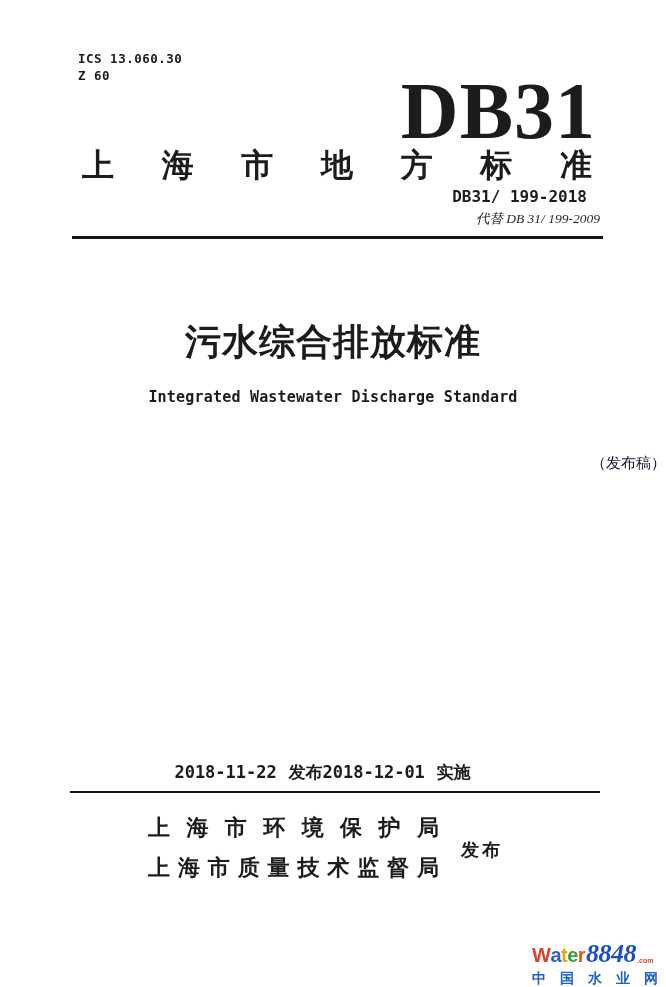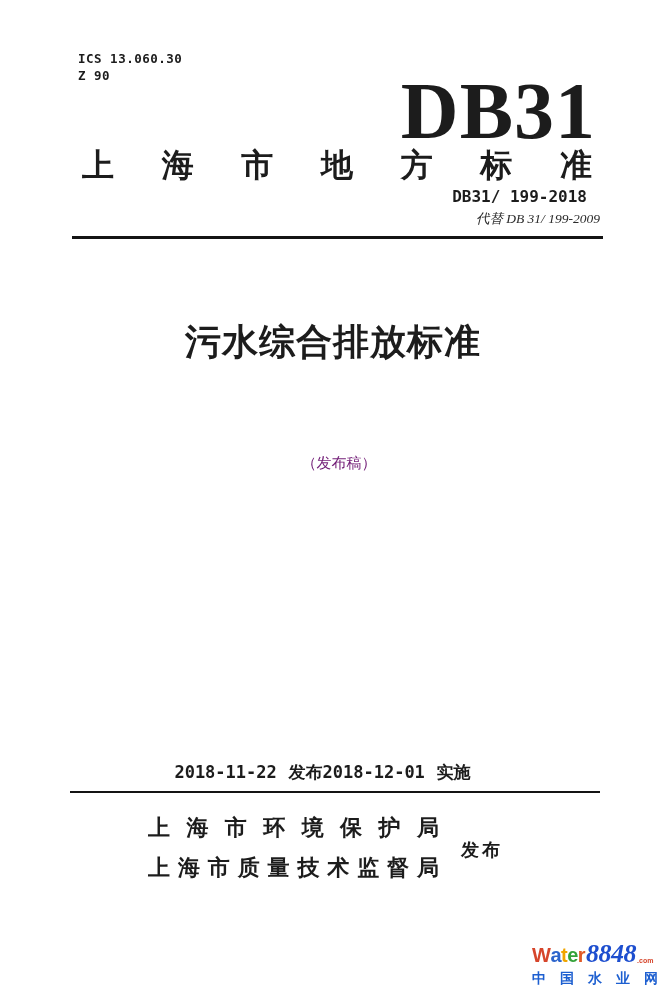--- a/index.html
+++ b/index.html
@@ -54,23 +54,23 @@
     font-size:36px;font-weight:bold;letter-spacing:1px;line-height:42px;
   }
   .doc-title-en{
     position:absolute;left:0;right:0;top:387px;
     text-align:center;
     font-family:"DejaVu Sans Mono",monospace;
     font-size:15px;font-weight:bold;letter-spacing:0.2px;line-height:20px;
   }
   .draft-note{
     position:absolute;left:12px;right:0;top:453px;
-    text-align:center;
-    font-family:"Liberation Serif",serif;
-    font-size:15px;line-height:20px;color:#701a75;
+    text-align:right;
+    font-family:"Liberation Serif",serif;
+    font-size:15px;line-height:20px;color:#0f172a;
   }
   
   .dates-row{
     position:absolute;left:80px;right:101px;top:761px;
     display:flex;justify-content:center;
     font-size:17px;font-weight:bold;line-height:22px;
   }
   .dates-row .date-num{font-family:"DejaVu Sans Mono",monospace;}
   .dates-row .date-label{margin-left:7px;}
   .rule-bottom{
@@ -116,21 +116,21 @@
     font-size:14px;font-weight:bold;line-height:16px;
   }
 </style>
 </head>
 <body>
 
 <div class="page">
 
   <div class="ics-block">
     <div>ICS 13.060.30</div>
-    <div>Z 90</div>
+    <div>Z 60</div>
   </div>
 
   <div class="db-logo">DB31</div>
 
   <div class="std-type">
     <span>上</span>
     <span>海</span>
     <span>市</span>
     <span>地</span>
     <span>方</span>
@@ -142,20 +142,21 @@
 
   <div class="replaces">
     <span>代替</span>
     <span class="num">DB 31/ 199-2009</span>
   </div>
 
   <div class="rule-top"></div>
 
   <div class="doc-title">污水综合排放标准</div>
 
+  <div class="doc-title-en">Integrated Wastewater Discharge Standard</div>
 
   <div class="draft-note">（发布稿）</div>
 
   <div class="dates-row">
     <div>
       <span class="date-num">2018-11-22</span>
       <span class="date-label">发布</span>
     </div>
     <div>
       <span class="date-num">2018-12-01</span>

